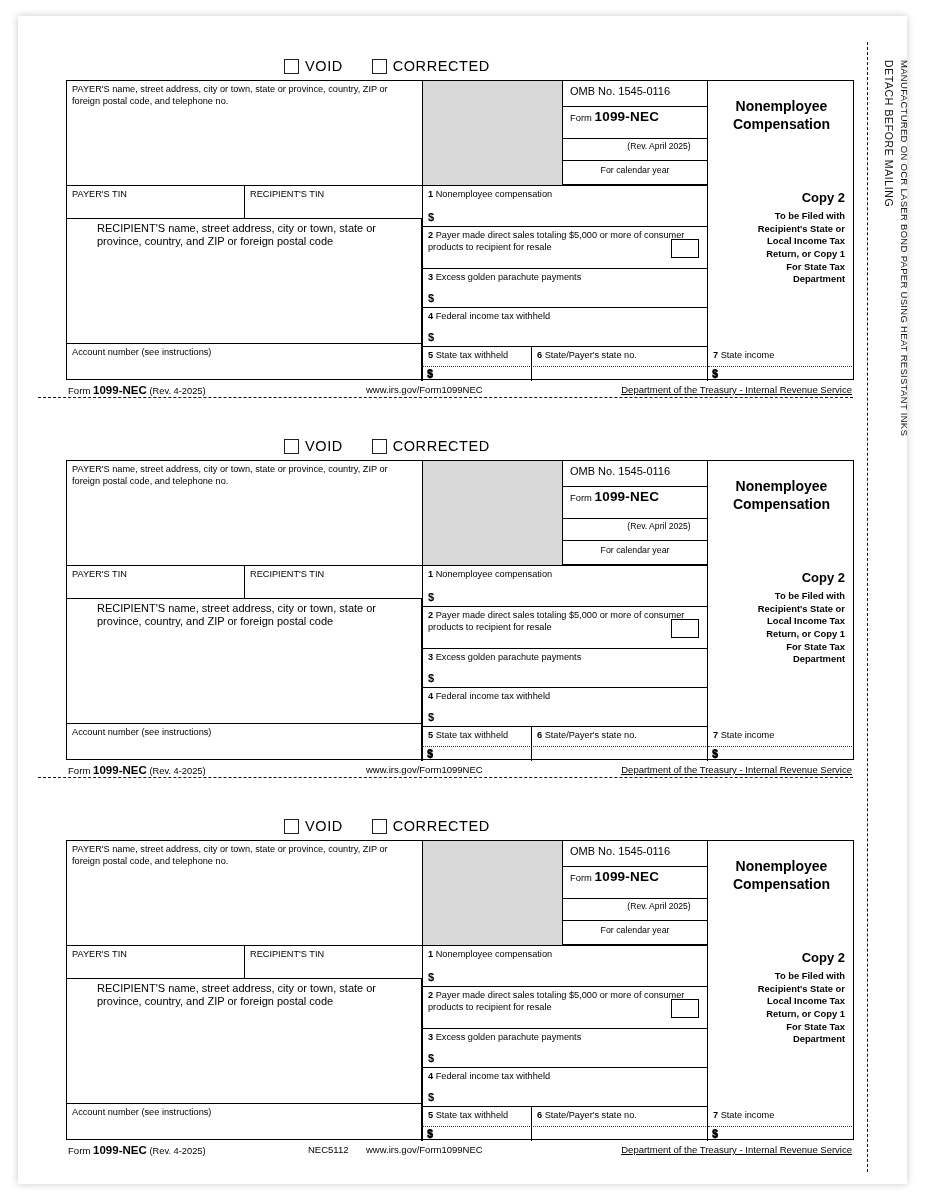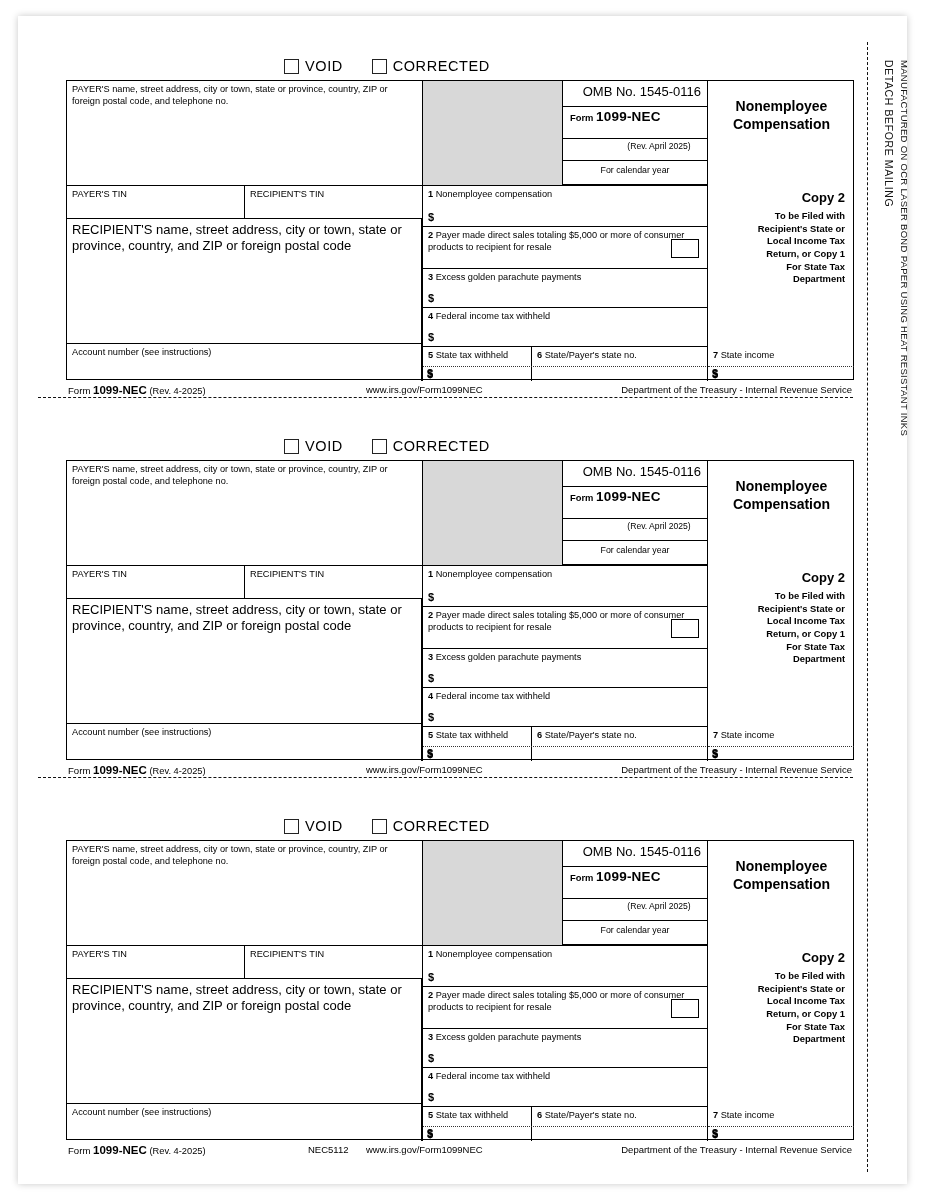--- a/index.html
+++ b/index.html
@@ -120,48 +120,47 @@
   .bl { border-left: 1.1px solid #000; }
   .br { border-right: 1.1px solid #000; }
 
   .lbl {
     font-size: 9.2px;
     line-height: 1.25;
     padding: 3px 4px 0 5px;
     display: block;
   }
   .lbl-sm {
-    font-size: 13px;
+    font-size: 11px;
     line-height: 1.2;
     padding: 3px 3px 0 5px;
     display: block;
+    margin-left: 25px;
   }
   .dollar {
     position: absolute;
     left: 5px;
     bottom: 2px;
     font-size: 11px;
     font-weight: bold;
   }
   .boxnum {
     font-weight: bold;
     font-size: 9.2px;
   }
   .shade {
     background: #d8d8d8;
   }
   .omb {
-    font-size: 13px;
+    font-size: 11px;
     padding: 4px 6px 0 7px;
-    text-align: right;
   }
   .formline {
     font-size: 9.4px;
     padding: 2px 6px 0 7px;
-    font-weight: bold;
   }
   .formline b {
     font-size: 13.5px;
     letter-spacing: 0.2px;
   }
   .rev {
     font-size: 8.6px;
     text-align: center;
     padding-top: 3px;
     margin-left: 48px;
@@ -208,21 +207,21 @@
     position: relative;
     height: 22px;
     font-size: 9.6px;
     padding-top: 4px;
   }
   .footer .f-left { position: absolute; left: 2px; top: 4px; }
   .footer .f-left b { font-size: 11.5px; }
   .footer .f-left .rev2 { font-size: 9.3px; }
   .footer .f-mid { position: absolute; left: 300px; top: 5px; font-size: 9.5px;}
   .footer .f-code { position: absolute; left: 242px; top: 5px; font-size: 9.5px;}
-  .footer .f-right { position: absolute; right: 2px; top: 5px; font-size: 9.5px; }
+  .footer .f-right { position: absolute; right: 2px; top: 5px; font-size: 9.5px; text-decoration: underline; }
 </style>
 </head>
 <body>
 
 <div class="page">
   <div class="sheet">
 
     <div class="vert-perf"></div>
     <div class="right-legend">
       <span class="l1">DETACH BEFORE MAILING</span>

